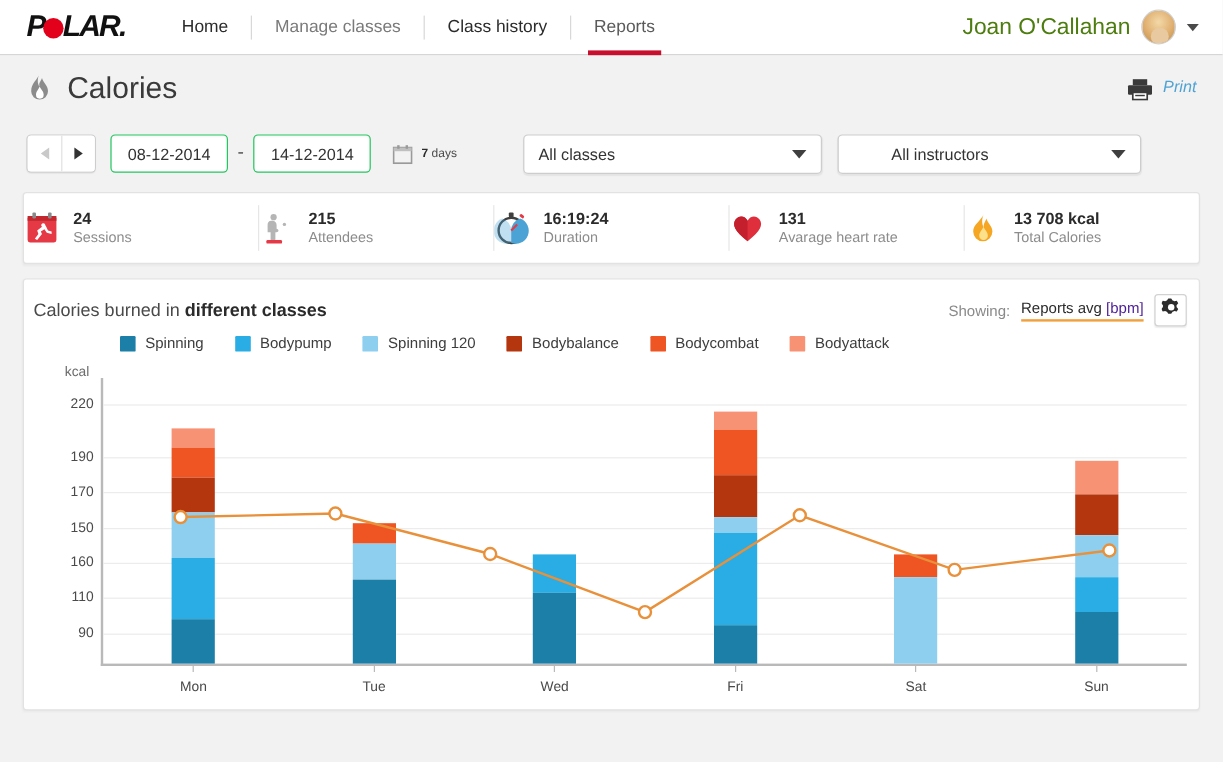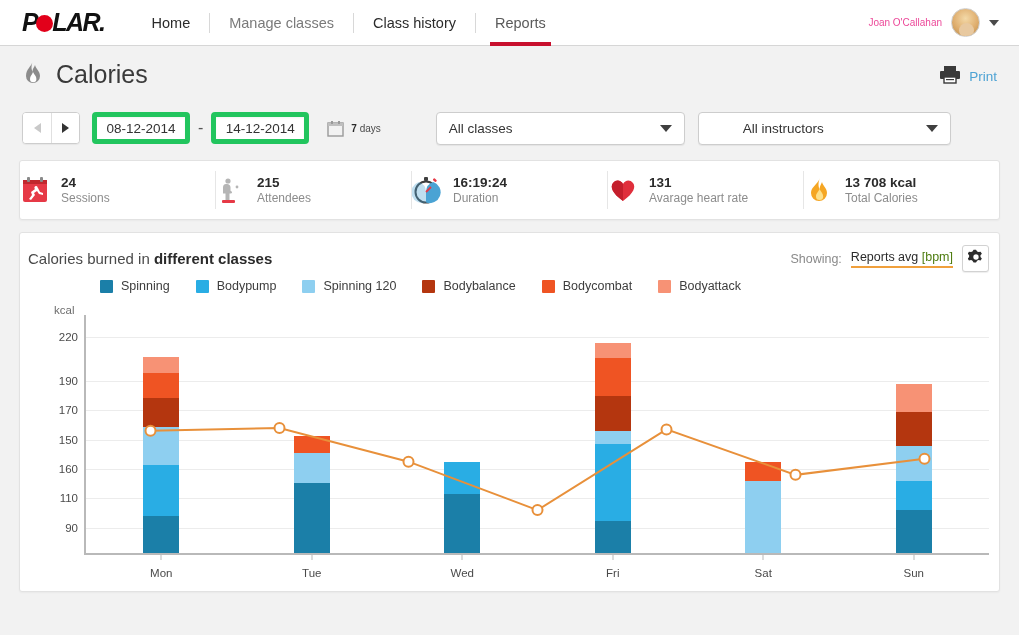--- a/index.html
+++ b/index.html
@@ -54,21 +54,21 @@
     left: 14px; right: 14px; bottom: -1px;
     height: 4px;
     background: #c8102e;
   }
   .nav-sep { width: 1px; height: 20px; background: #d8d8d8; }
   .user-area {
     margin-left: auto;
     display: flex; align-items: center; gap: 9px;
     cursor: pointer; padding-right: 4px;
   }
-  .user-name { font-size: 10px; color: #ec4899; }
+  .user-name { font-size: 19px; color: #4d7c0f; }
   .avatar {
     width: 29px; height: 29px; border-radius: 50%;
     background: radial-gradient(circle at 50% 35%, #f3d9a8 0%, #dfae6e 55%, #b98a4a 100%);
     border: 1px solid #cfcfcf;
     overflow: hidden; position: relative;
   }
   .avatar::after {
     content:""; position:absolute; left:7px; top:14px;
     width:15px; height:15px; border-radius:50%;
     background:#e8c9a0;
@@ -83,22 +83,23 @@
   
   .page-head {
     height: 56px;
     display: flex; align-items: center;
     padding: 0 22px;
     position: relative;
   }
   .flame-icon { width: 22px; height: 28px; margin-right: 12px; }
   .page-title { font-size: 25px; color: #3a3a3a; font-weight: normal; }
   .print-wrap {
-    margin-left: auto; display: flex; align-items: flex-end; gap: 8px;
+    margin-left: auto; display: flex; align-items: flex-start; gap: 8px;
     cursor: pointer;
+    font-style: italic;
   }
   .printer-icon { width: 22px; height: 19px; }
   .print-label { font-size: 13.5px; color: #4ea3d4; }
 
   
   .filterbar {
     display: flex; align-items: center;
     padding: 0 22px;
     height: 52px;
     gap: 0;
@@ -122,21 +123,21 @@
     width:0;height:0;border-top:5px solid transparent;border-bottom:5px solid transparent;
     border-right:7px solid #c9c9c9;
   }
   .tri-right {
     width:0;height:0;border-top:5px solid transparent;border-bottom:5px solid transparent;
     border-left:7px solid #333;
   }
   .date-input {
     width: 98px; height: 32px;
     background: #fff;
-    border: 5px solid #22c55e; border-radius: 4px;
+    border: 1px solid #22c55e; border-radius: 4px;
     font-family: "Liberation Sans", sans-serif;
     font-size: 13.5px; color: #333;
     text-align: center;
     box-shadow: inset 0 1px 2px rgba(0,0,0,.05);
     margin-left: 12px;
   }
   .date-dash { font-size: 16px; color: #555; margin: 0 8px; }
   .cal-wrap { display:flex; align-items:center; gap:7px; margin-left: 18px; }
   .cal-icon { width: 17px; height: 17px; }
   .days-text { font-size: 10px; color: #4a4a4a; }
@@ -202,21 +203,21 @@
   .panel-title { font-size: 15px; color: #4a4a4a; }
   .panel-title b { color: #2b2b2b; font-weight: bold; }
   .showing-wrap { margin-left: auto; display: flex; align-items: center; gap: 9px; }
   .showing-lbl { font-size: 12.5px; color: #8a8a8a; }
   .showing-val {
     font-size: 12.5px; color: #2b2b2b;
     border-bottom: 2px solid #f0a03c;
     padding-bottom: 2px;
     cursor: pointer;
   }
-  .showing-val .unit { color: #4d7c0f; }
+  .showing-val .unit { color: #4c1d95; }
   .gear-btn {
     width: 27px; height: 27px;
     background: #fff;
     border: 1px solid #d2d2d2; border-radius: 3px;
     display: flex; align-items: center; justify-content: center;
     cursor: pointer;
     box-shadow: 0 1px 1px rgba(0,0,0,.07);
   }
 
   

